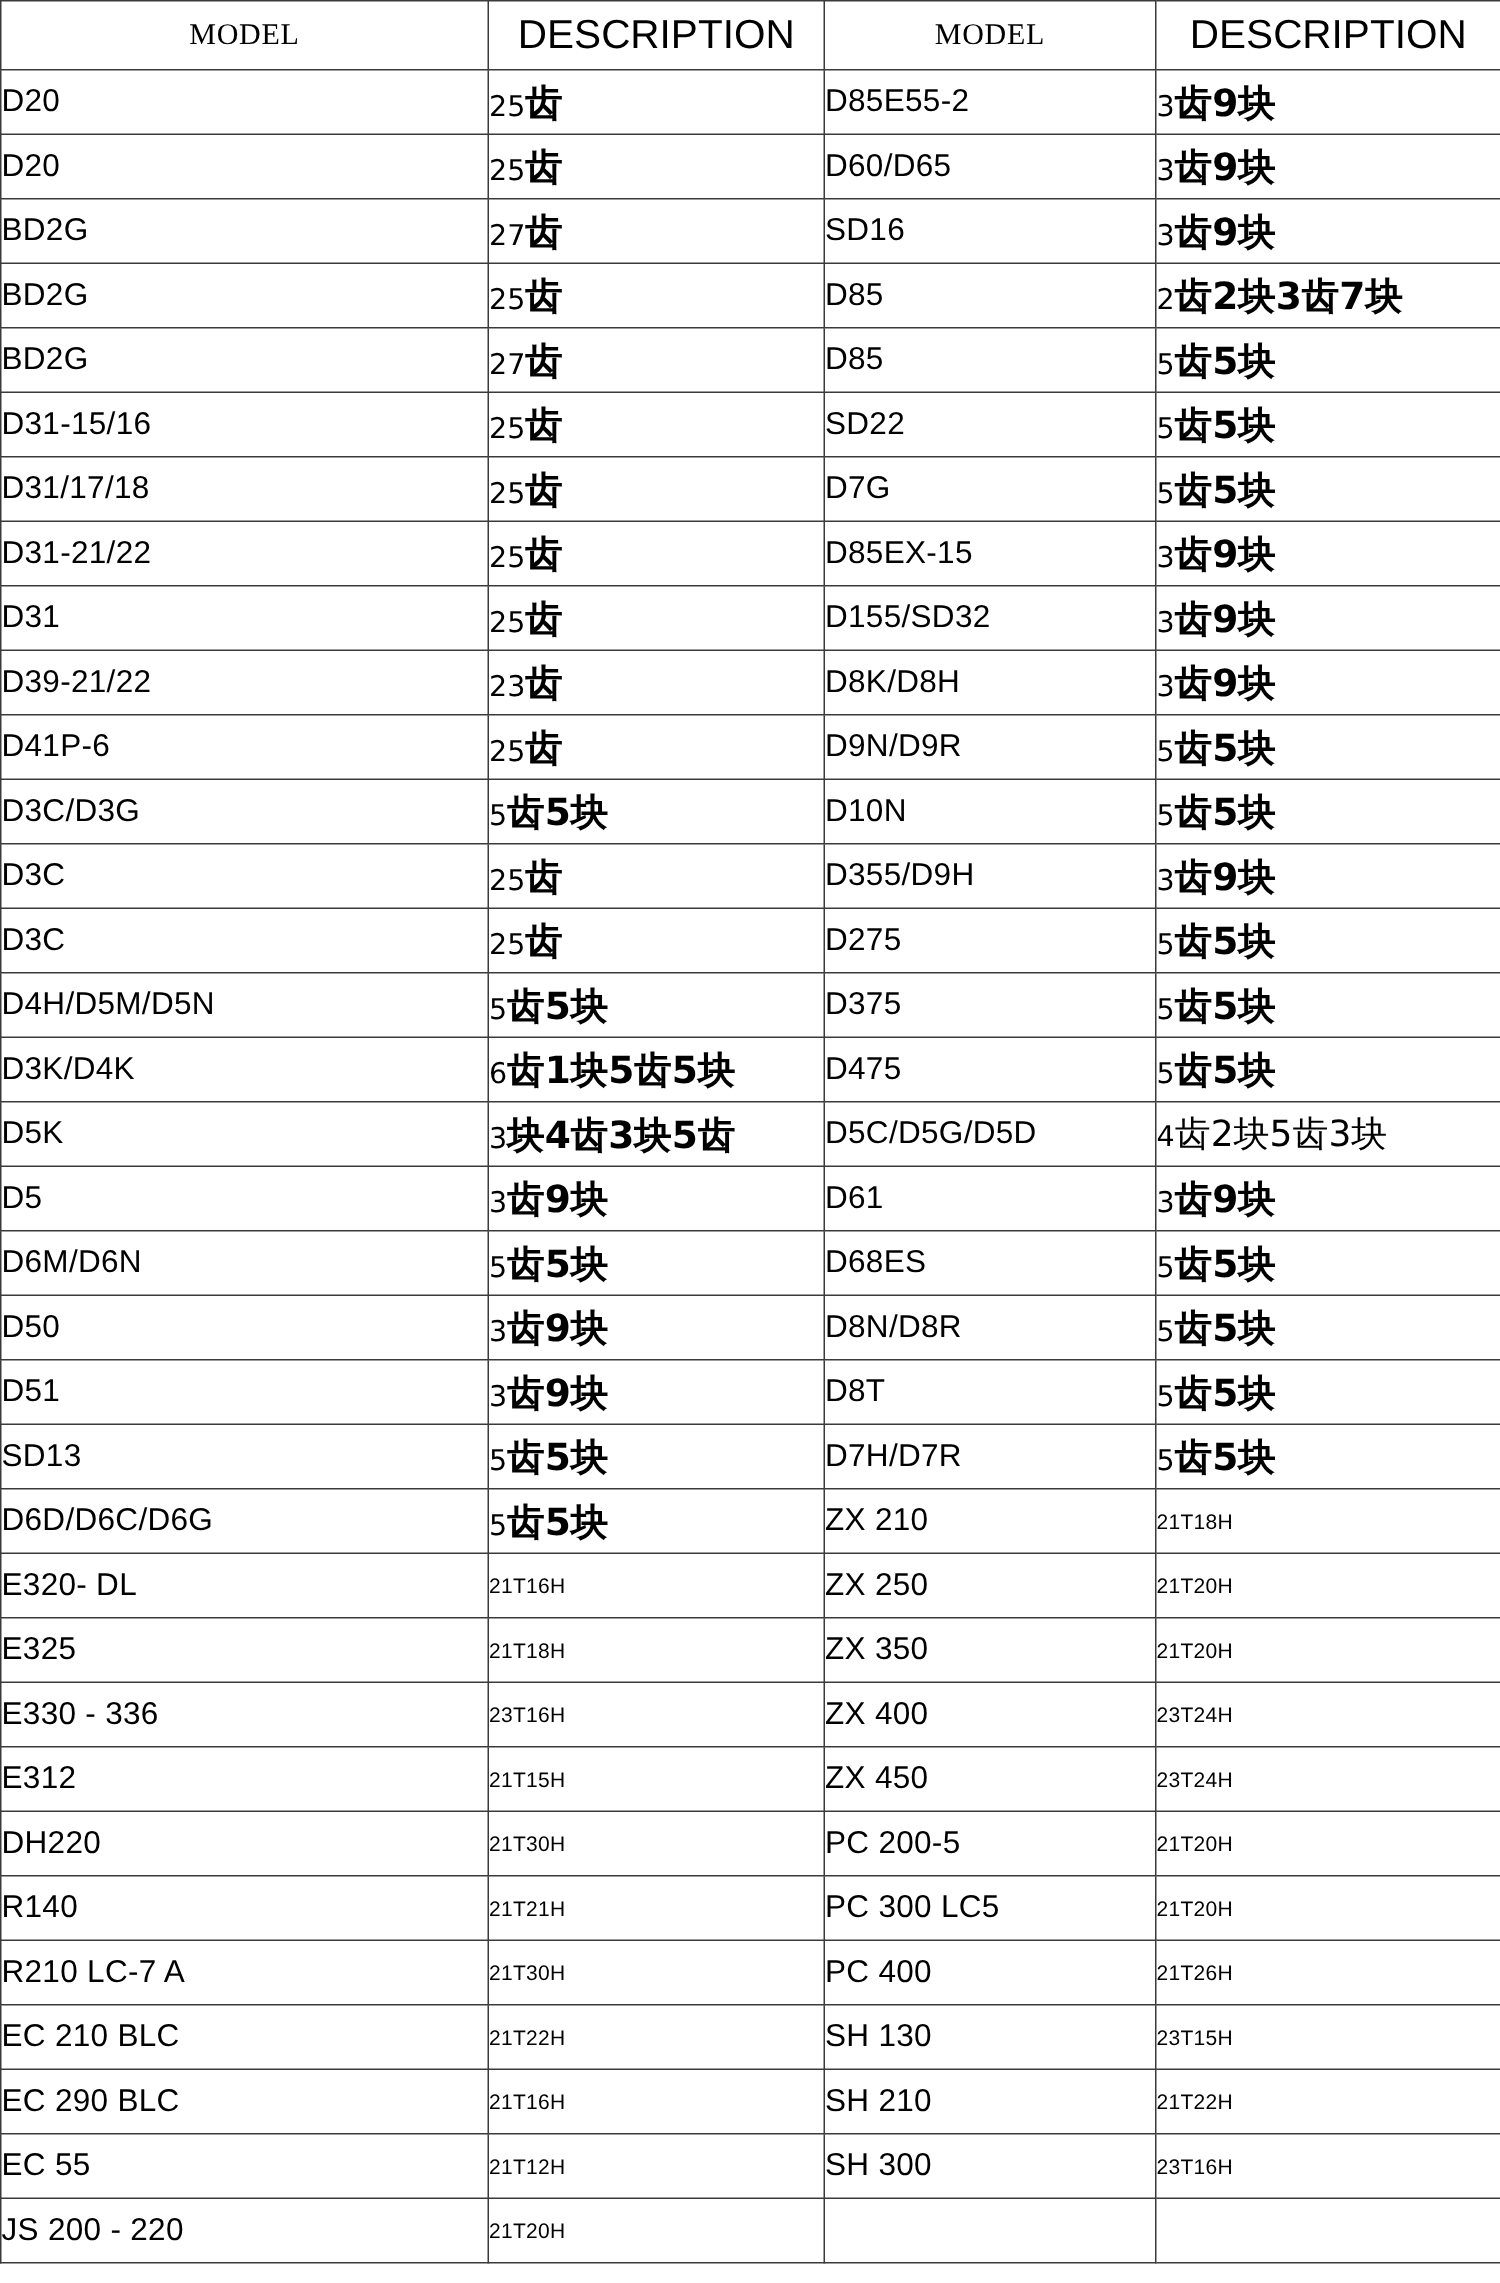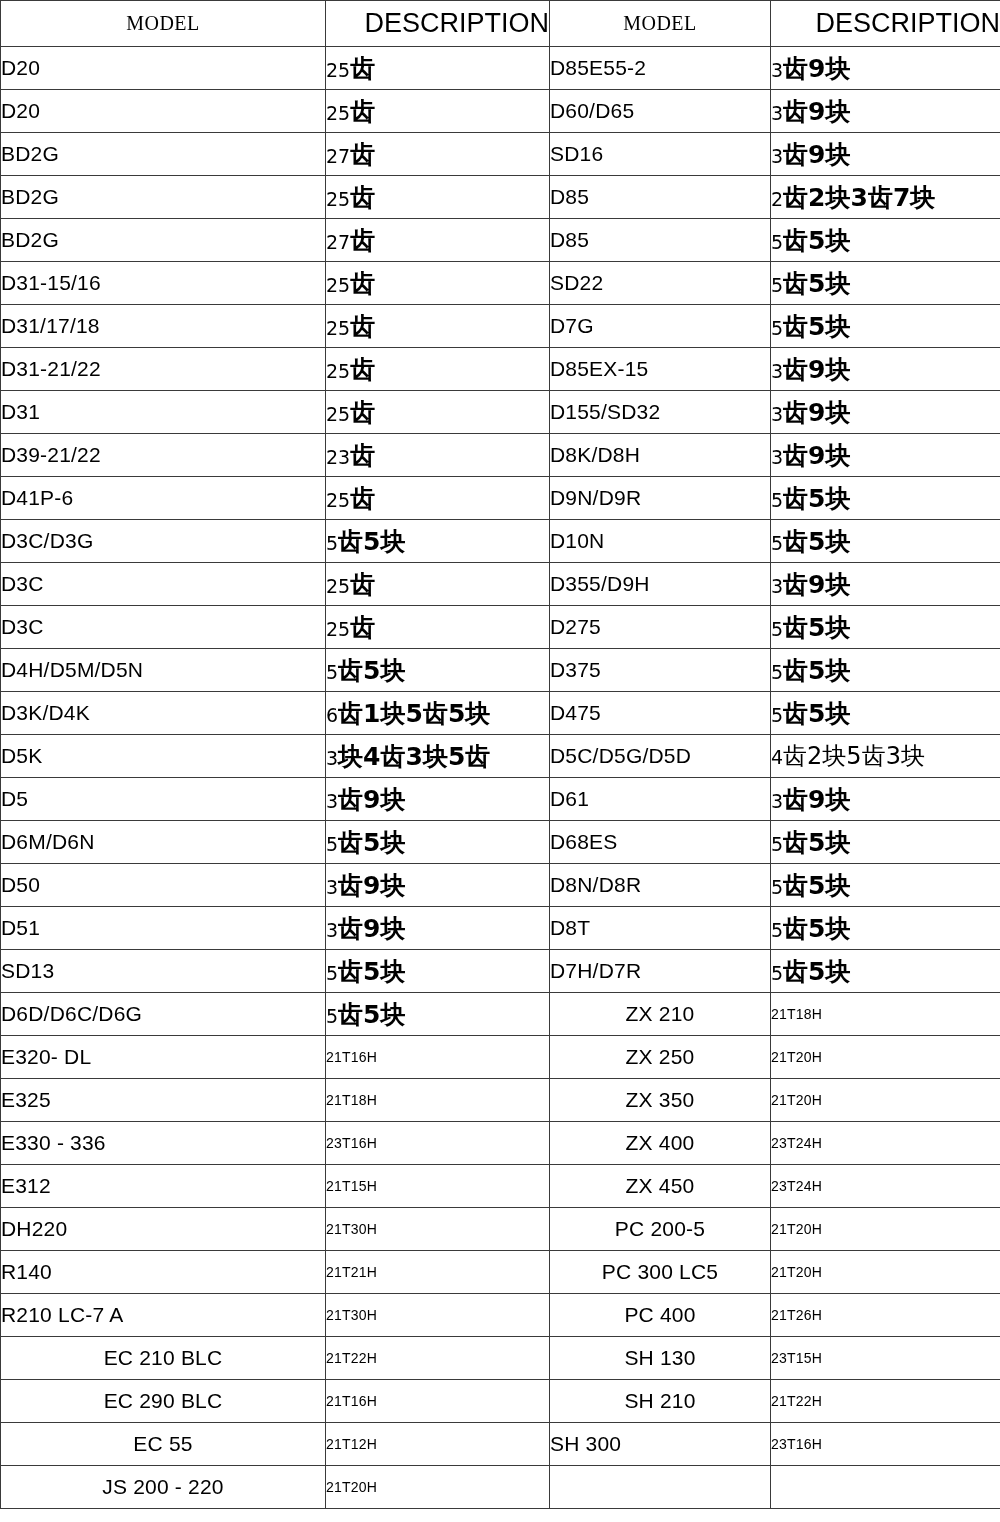--- a/index.html
+++ b/index.html
@@ -42,30 +42,30 @@
     font-size: 20px;
     font-weight: 400;
     text-align: center;
     letter-spacing: 0.5px;
   }
   
   .th-desc {
     font-family: "Liberation Sans", sans-serif;
     font-size: 27px;
     font-weight: 400;
-    text-align: right;
+    text-align: center;
     padding-left: 4px;
   }
 
   .cell-model {
     font-size: 21px;
     padding-left: 7px;
     letter-spacing: 0.2px;
   }
-  .cell-model.indent-1 { padding-left: 16px; text-align: center; }
+  .cell-model.indent-1 { padding-left: 16px; }
 
   .cell-desc {
     font-size: 14px;
     padding-left: 5px;
     letter-spacing: 0.2px;
   }
 
   
   .cn {
     font-family: "DejaVu Sans", "Liberation Sans", sans-serif;

